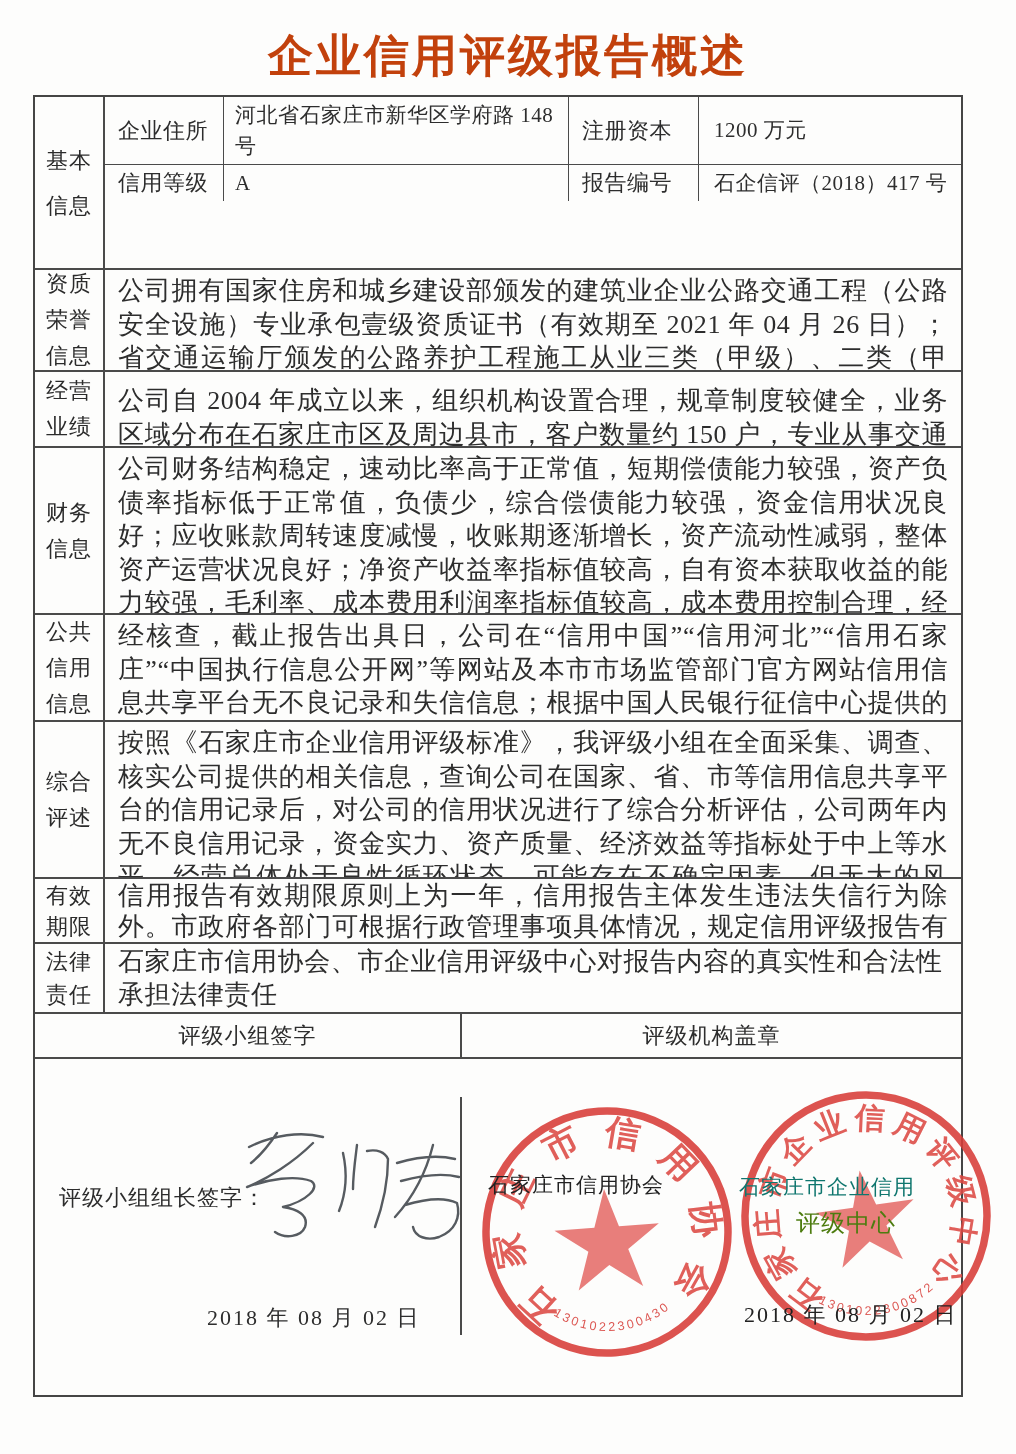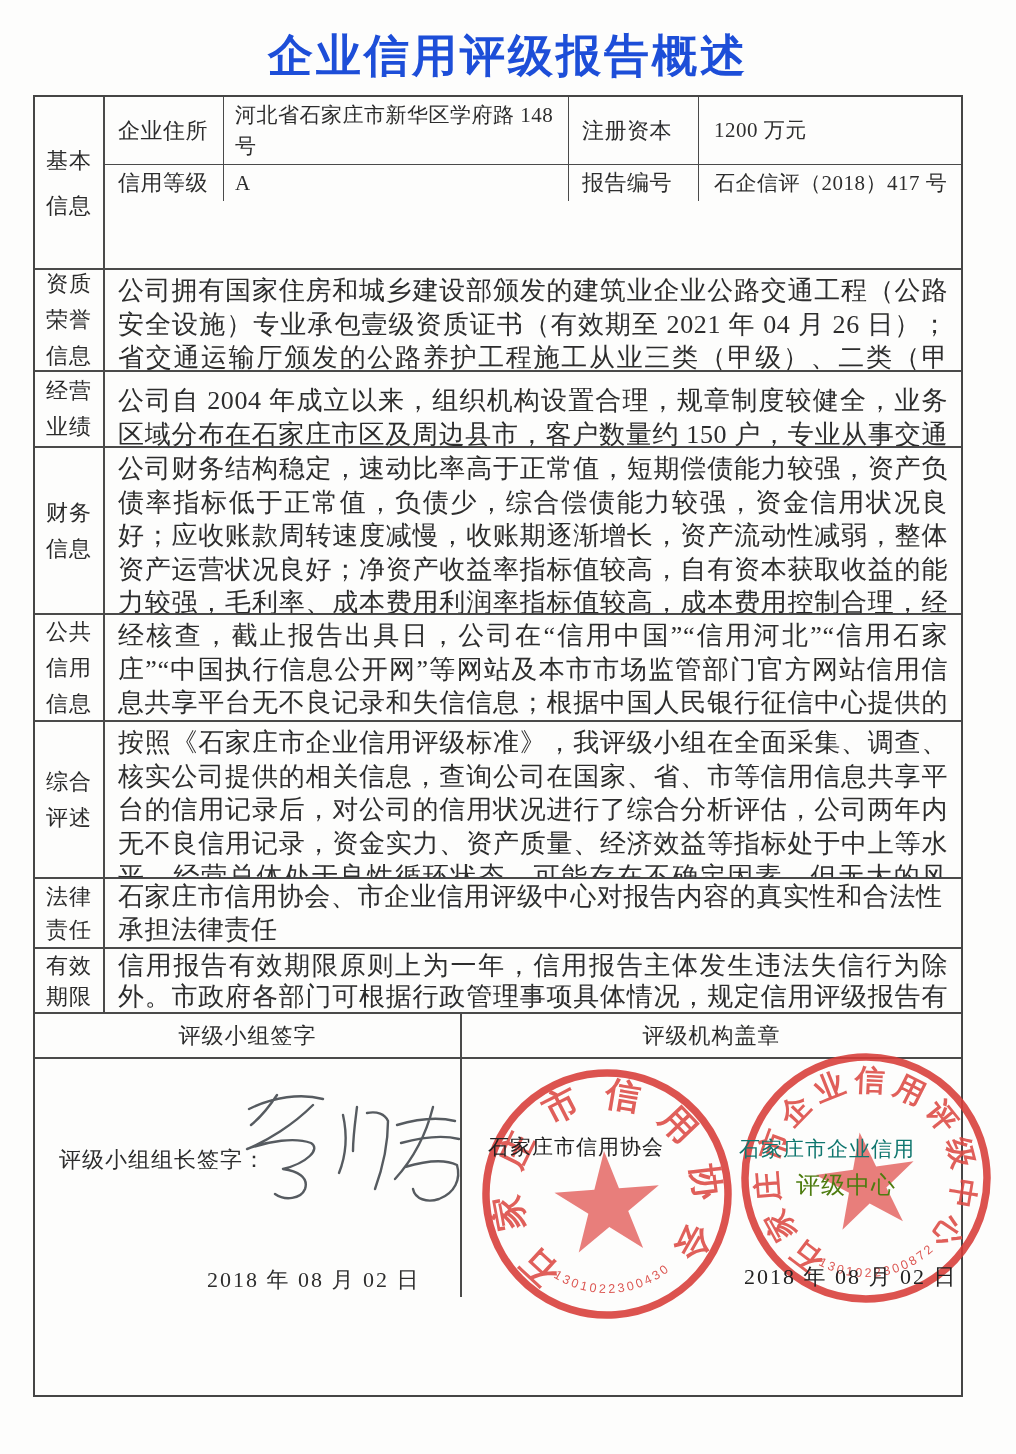--- a/index.html
+++ b/index.html
@@ -3,28 +3,28 @@
 <meta charset="utf-8">
 <style>
   html,body{margin:0;padding:0;}
   body{
     width:1016px;height:1454px;position:relative;background:#fdfdfc;
     font-family:"Liberation Serif","DejaVu Serif",serif;color:#2d2d2d;
     overflow:hidden;
   }
   .title{
     position:absolute;top:26px;left:0;width:1016px;text-align:center;
-    font-size:45px;font-weight:bold;letter-spacing:3px;color:#1d4ed8;
+    font-size:45px;font-weight:bold;letter-spacing:3px;color:#c2410c;
   }
   .tbl{
     position:absolute;left:33px;top:95px;width:930px;height:1302px;
     border:2px solid #454545;box-sizing:border-box;background:transparent;
   }
   .row{display:flex;box-sizing:border-box;border-bottom:2px solid #4a4a4a;overflow:visible;}
-  .row:last-child{border-bottom:none;}
+  .row:last-child{border-bottom:none;margin-top:38px;}
   .lab{
     width:70px;flex:none;border-right:2px solid #4a4a4a;box-sizing:border-box;
     display:flex;flex-direction:column;align-items:center;justify-content:center;
     font-size:22px;line-height:36px;letter-spacing:1px;color:#2b2b2b;
   }
   .para{
     flex:1;box-sizing:border-box;font-size:26px;line-height:33.5px;
     letter-spacing:0.6px;padding:4px 13px 0 13px;text-align:justify;
     text-justify:inter-ideograph;overflow:hidden;color:#2d2d2d;
   }
@@ -119,34 +119,34 @@
 
 
   <div class="row" style="height:157px">
     <div class="lab">
       <span>综合</span>
       <span>评述</span>
     </div>
     <div class="para">按照《石家庄市企业信用评级标准》，我评级小组在全面采集、调查、核实公司提供的相关信息，查询公司在国家、省、市等信用信息共享平台的信用记录后，对公司的信用状况进行了综合分析评估，公司两年内无不良信用记录，资金实力、资产质量、经济效益等指标处于中上等水平，经营总体处于良性循环状态，可能存在不确定因素，但无大的风险，履约能力较强，风险较小，信用评级评估得分 75.4 分，信用等级为 A 级</div>
   </div>
 
+  <div class="row" style="height:65px">
+    <div class="lab" style="line-height:31px">
+      <span>有效</span>
+      <span>期限</span>
+    </div>
+    <div class="para" style="padding-top:1px;line-height:31px">信用报告有效期限原则上为一年，信用报告主体发生违法失信行为除外。市政府各部门可根据行政管理事项具体情况，规定信用评级报告有效期限</div>
+  </div>
+
   <div class="row" style="height:70px">
     <div class="lab" style="line-height:33px">
       <span>法律</span>
       <span>责任</span>
     </div>
     <div class="para vcenter">石家庄市信用协会、市企业信用评级中心对报告内容的真实性和合法性承担法律责任</div>
-  </div>
-
-  <div class="row" style="height:65px">
-    <div class="lab" style="line-height:31px">
-      <span>有效</span>
-      <span>期限</span>
-    </div>
-    <div class="para" style="padding-top:1px;line-height:31px">信用报告有效期限原则上为一年，信用报告主体发生违法失信行为除外。市政府各部门可根据行政管理事项具体情况，规定信用评级报告有效期限</div>
   </div>
 
   <div class="row" style="height:45px">
     <div class="fcellL">评级小组签字</div>
     <div class="fcellR">评级机构盖章</div>
   </div>
 
   <div class="row" style="height:238px">
     <div class="fcellL">
       <span class="sig-label">评级小组组长签字：</span>

